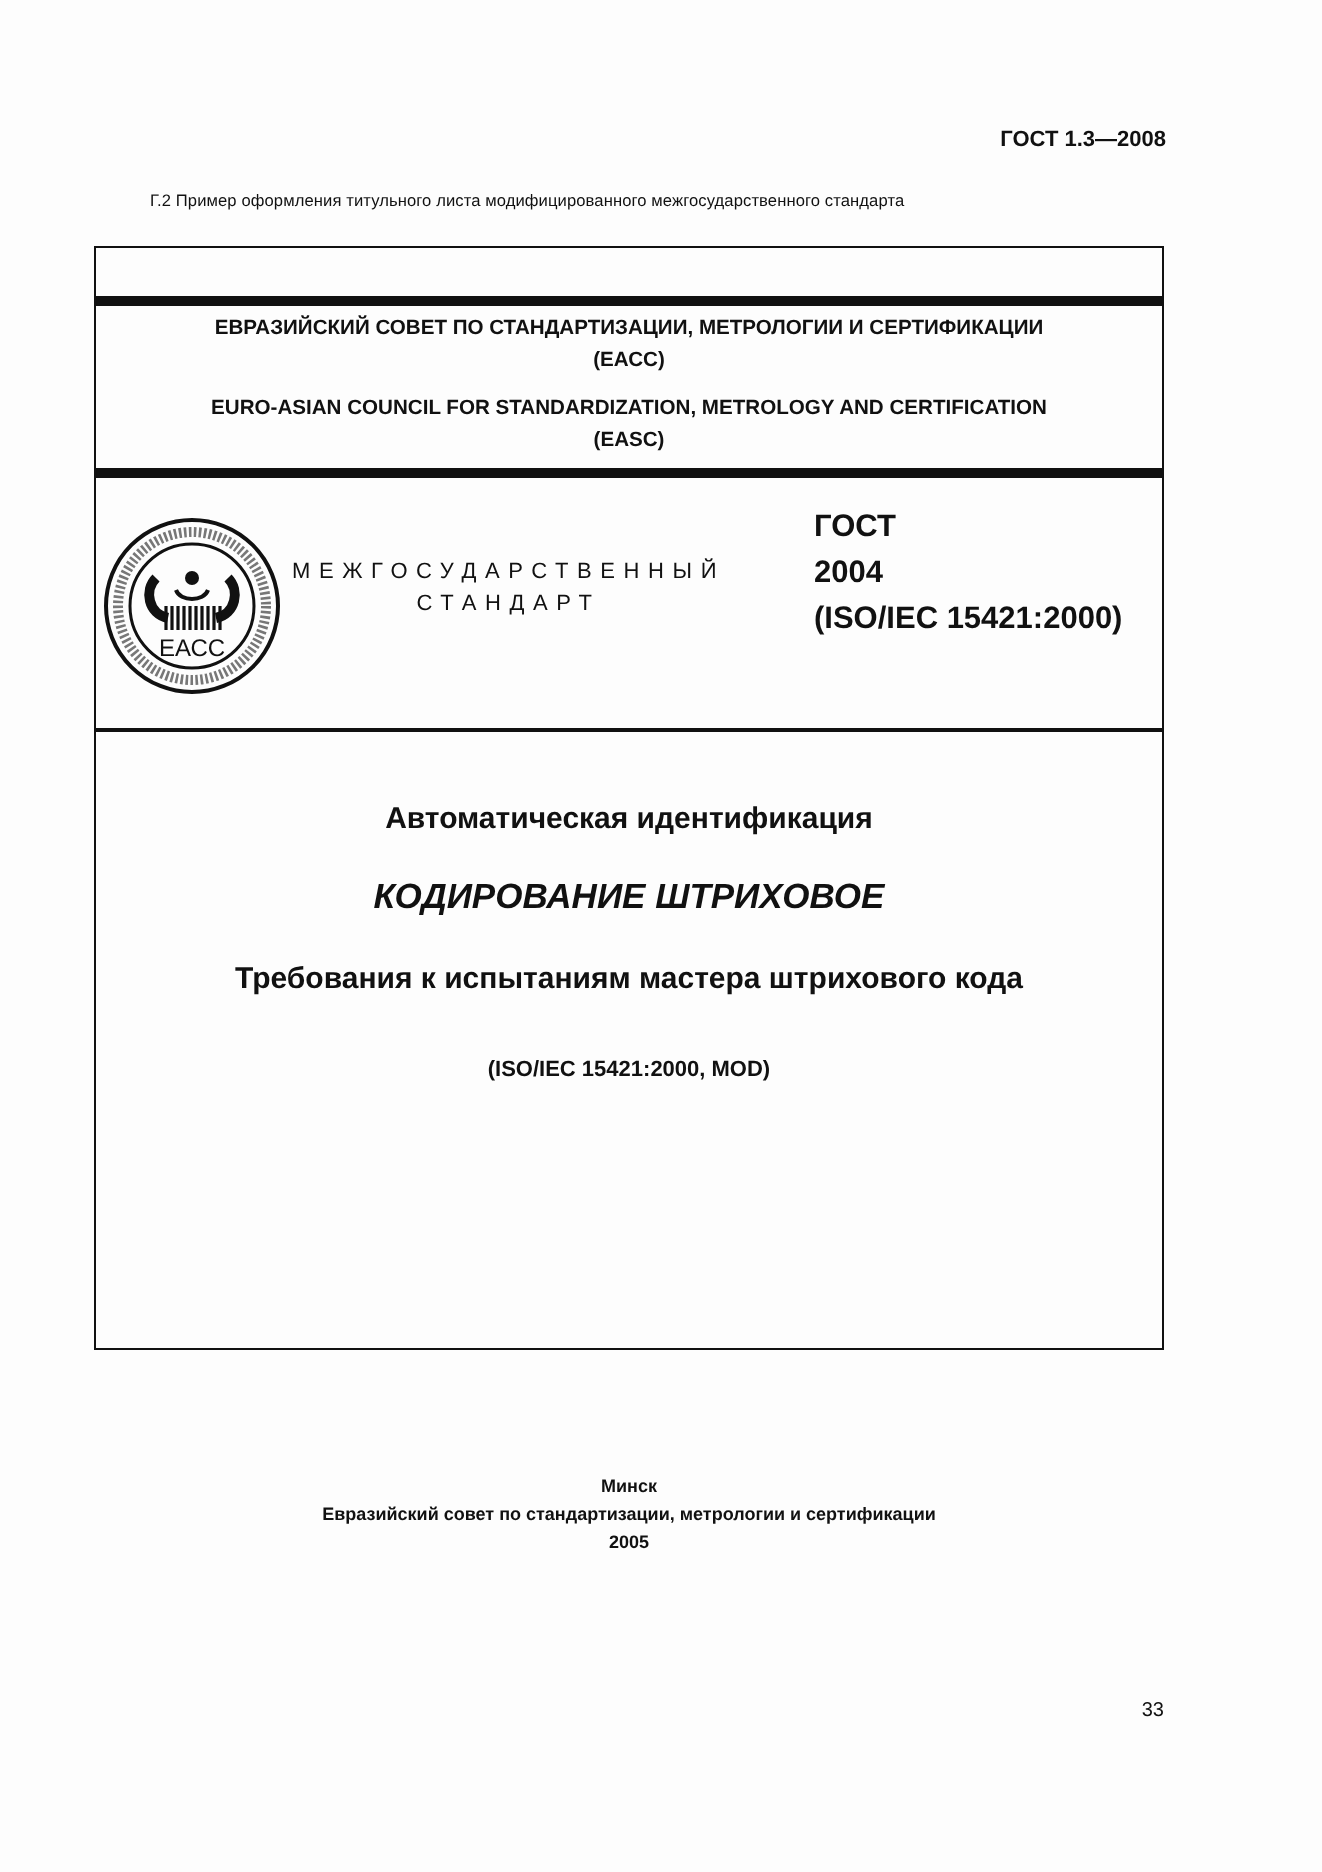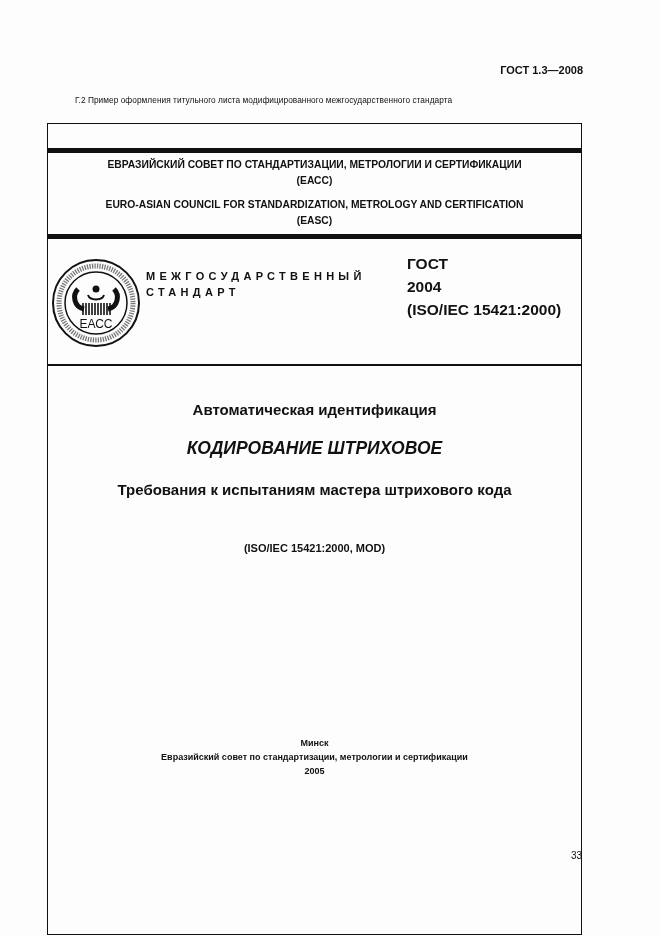--- a/index.html
+++ b/index.html
@@ -4,29 +4,29 @@
 <style>
   html, body { margin: 0; padding: 0; }
   body {
     width: 661px; height: 936px; background: #fdfdfd; position: relative;
     font-family: "Liberation Sans", sans-serif; color: #111; overflow: hidden;
   }
   .abs { position: absolute; }
   .gost-header { right: 78px; top: 64px; font-size: 11px; font-weight: bold; }
   .section-caption { left: 75px; top: 95px; font-size: 8.3px; font-weight: normal; letter-spacing: 0.05px; }
   .frame {
-    left: 47px; top: 123px; width: 535px; height: 812px;
+    left: 47px; top: 123px; width: 535px; height: 552px;
     border: 1.5px solid #111; box-sizing: border-box;
   }
   .rule-thick { position: absolute; left: 0; right: 0; height: 5px; background: #111; }
   .rule-thin { position: absolute; left: 0; right: 0; height: 2px; background: #111; }
   .center { position: absolute; left: 0; right: 0; text-align: center; }
   .council { font-size: 10.3px; font-weight: bold; line-height: 16px; }
   .logo { position: absolute; left: 2px; top: 133px; width: 92px; height: 92px; }
-  .interstate { position: absolute; left: 98px; top: 144px; font-size: 11px; font-weight: bold; letter-spacing: 4.3px; text-align: left; line-height: 16px; }
+  .interstate { position: absolute; left: 98px; top: 154px; font-size: 11px; font-weight: normal; letter-spacing: 4.3px; text-align: center; line-height: 16px; }
   .gost-num { position: absolute; left: 359px; top: 128px; font-size: 15.5px; font-weight: bold; line-height: 23px; }
   .t1 { font-size: 15px; font-weight: bold; }
   .t2 { font-size: 17.5px; font-weight: bold; font-style: italic; }
   .t3 { font-size: 15px; font-weight: bold; }
   .t4 { font-size: 11px; font-weight: bold; }
   .t5 { font-size: 9.2px; font-weight: bold; }
   .pub { font-size: 9px; font-weight: bold; line-height: 14px; }
   .page-num { right: 79px; top: 850px; font-size: 10px; }
 </style>
 </head>
@@ -79,20 +79,20 @@
     <div>ГОСТ</div>
     <div>2004</div>
     <div>(ISO/IEC 15421:2000)</div>
   </div>
 
   <div class="rule-thin" style="top:240px;"></div>
 
   <div class="center t1" style="top:277px;">Автоматическая идентификация</div>
   <div class="center t2" style="top:314px;">КОДИРОВАНИЕ ШТРИХОВОЕ</div>
   <div class="center t3" style="top:357px;">Требования к испытаниям мастера штрихового кода</div>
-  <div class="center t4" style="top:405px;margin-top:13px;">(ISO/IEC 15421:2000, MOD)</div>
+  <div class="center t4" style="top:405px;">(ISO/IEC 15421:2000, MOD)</div>
 
   <div class="center pub" style="top:612px;">Минск</div>
   <div class="center pub" style="top:626px;">Евразийский совет по стандартизации, метрологии и сертификации</div>
   <div class="center pub" style="top:640px;">2005</div>
 </div>
 
 <div class="abs page-num">33</div>
 
 </body></html>

